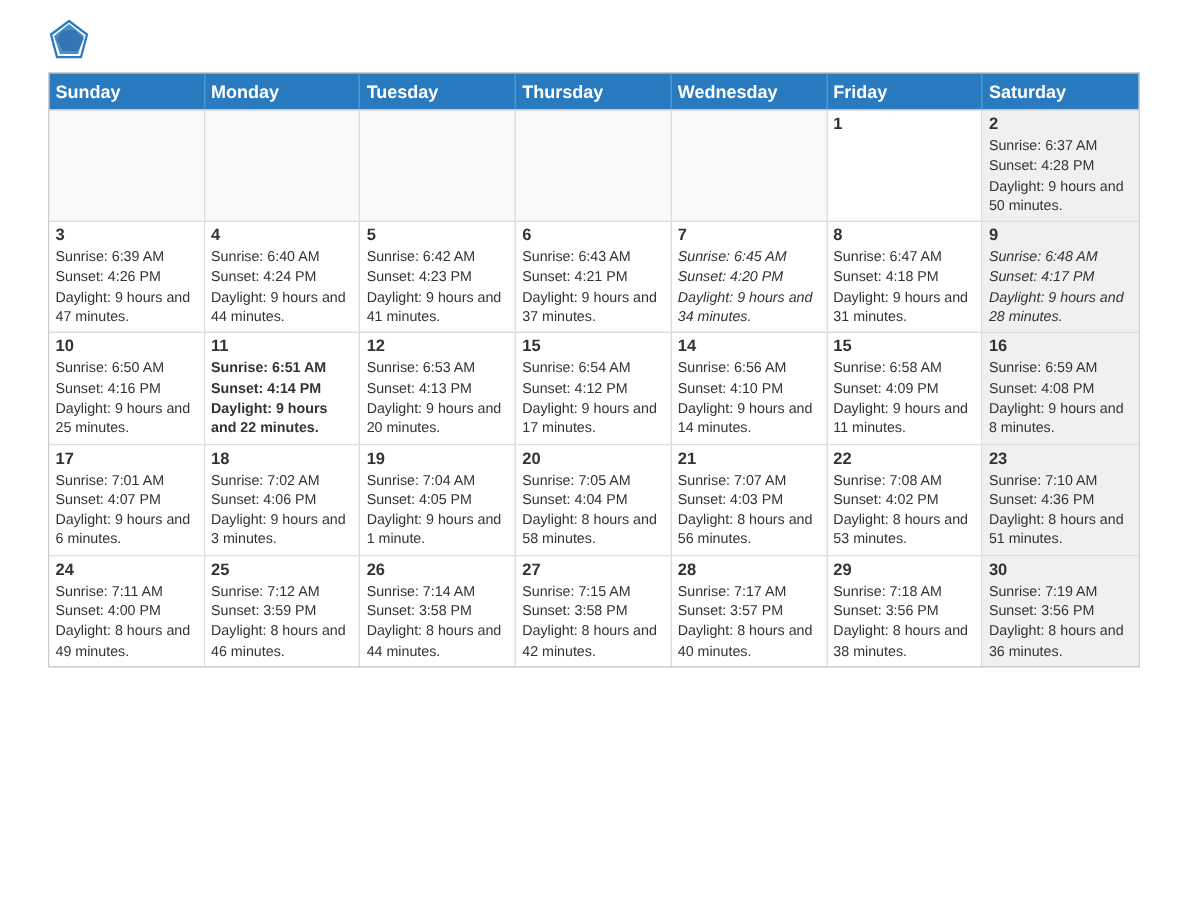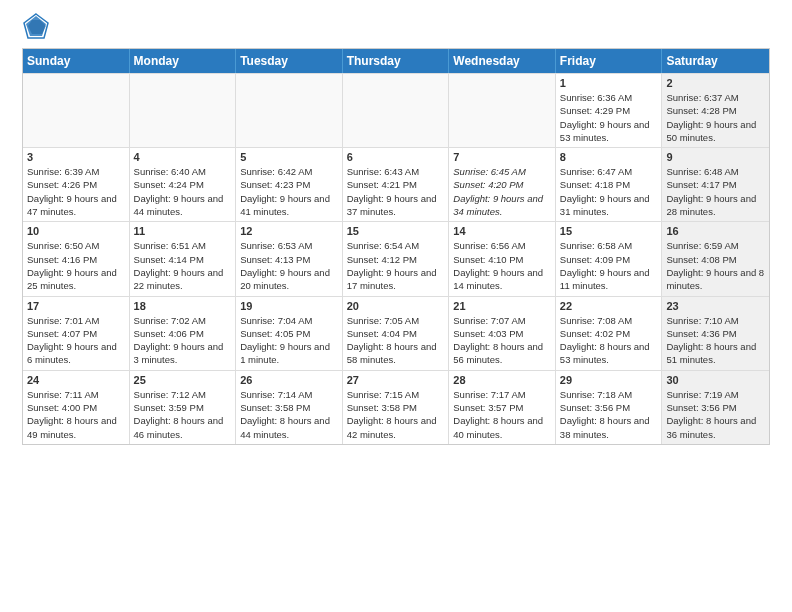--- a/index.html
+++ b/index.html
@@ -6,21 +6,21 @@
     body {
       font-family: Arial, sans-serif;
       background: #fff;
       width: 792px;
       height: 612px;
       overflow: hidden;
     }
     .page {
       width: 792px;
       height: 456px;
-      padding: 12px 22px;
+      padding: 12px 32px;
       display: flex;
       flex-direction: column;
     }
     .header {
       display: flex;
       justify-content: space-between;
       align-items: flex-start;
       margin-bottom: 8px;
     }
     .logo {
@@ -146,23 +146,20 @@
       </div>
     <div class="cal-body" id="cal-body">
         <div class="cal-row">
           <div class="cal-cell empty"></div>
           <div class="cal-cell empty"></div>
           <div class="cal-cell empty"></div>
           <div class="cal-cell empty"></div>
           <div class="cal-cell empty"></div>
           <div class="cal-cell">
             <div class="day-num">1</div>
-            <div class="day-info" style="white-space: pre-line;">Sunrise: 6:36 AM
-Sunset: 4:29 PM
-Daylight: 9 hours and 53 minutes.</div>
           </div>
           <div class="cal-cell shaded">
             <div class="day-num">2</div>
             <div class="day-info" style="white-space: pre-line;">Sunrise: 6:37 AM
 Sunset: 4:28 PM
 Daylight: 9 hours and 50 minutes.</div>
           </div>
         </div>
         <div class="cal-row">
           <div class="cal-cell">
@@ -196,35 +193,35 @@
 Daylight: 9 hours and 34 minutes.</div>
           </div>
           <div class="cal-cell">
             <div class="day-num">8</div>
             <div class="day-info" style="white-space: pre-line;">Sunrise: 6:47 AM
 Sunset: 4:18 PM
 Daylight: 9 hours and 31 minutes.</div>
           </div>
           <div class="cal-cell shaded">
             <div class="day-num">9</div>
-            <div class="day-info" style="white-space: pre-line;">Sunrise: 6:48 AM
+            <div class="day-info" style="white-space: pre-line; font-style: italic;">Sunrise: 6:48 AM
 Sunset: 4:17 PM
 Daylight: 9 hours and 28 minutes.</div>
           </div>
         </div>
         <div class="cal-row">
           <div class="cal-cell">
             <div class="day-num">10</div>
             <div class="day-info" style="white-space: pre-line;">Sunrise: 6:50 AM
 Sunset: 4:16 PM
 Daylight: 9 hours and 25 minutes.</div>
           </div>
           <div class="cal-cell">
             <div class="day-num">11</div>
-            <div class="day-info" style="white-space: pre-line;">Sunrise: 6:51 AM
+            <div class="day-info" style="white-space: pre-line; font-weight: bold;">Sunrise: 6:51 AM
 Sunset: 4:14 PM
 Daylight: 9 hours and 22 minutes.</div>
           </div>
           <div class="cal-cell">
             <div class="day-num">12</div>
             <div class="day-info" style="white-space: pre-line;">Sunrise: 6:53 AM
 Sunset: 4:13 PM
 Daylight: 9 hours and 20 minutes.</div>
           </div>
           <div class="cal-cell">

